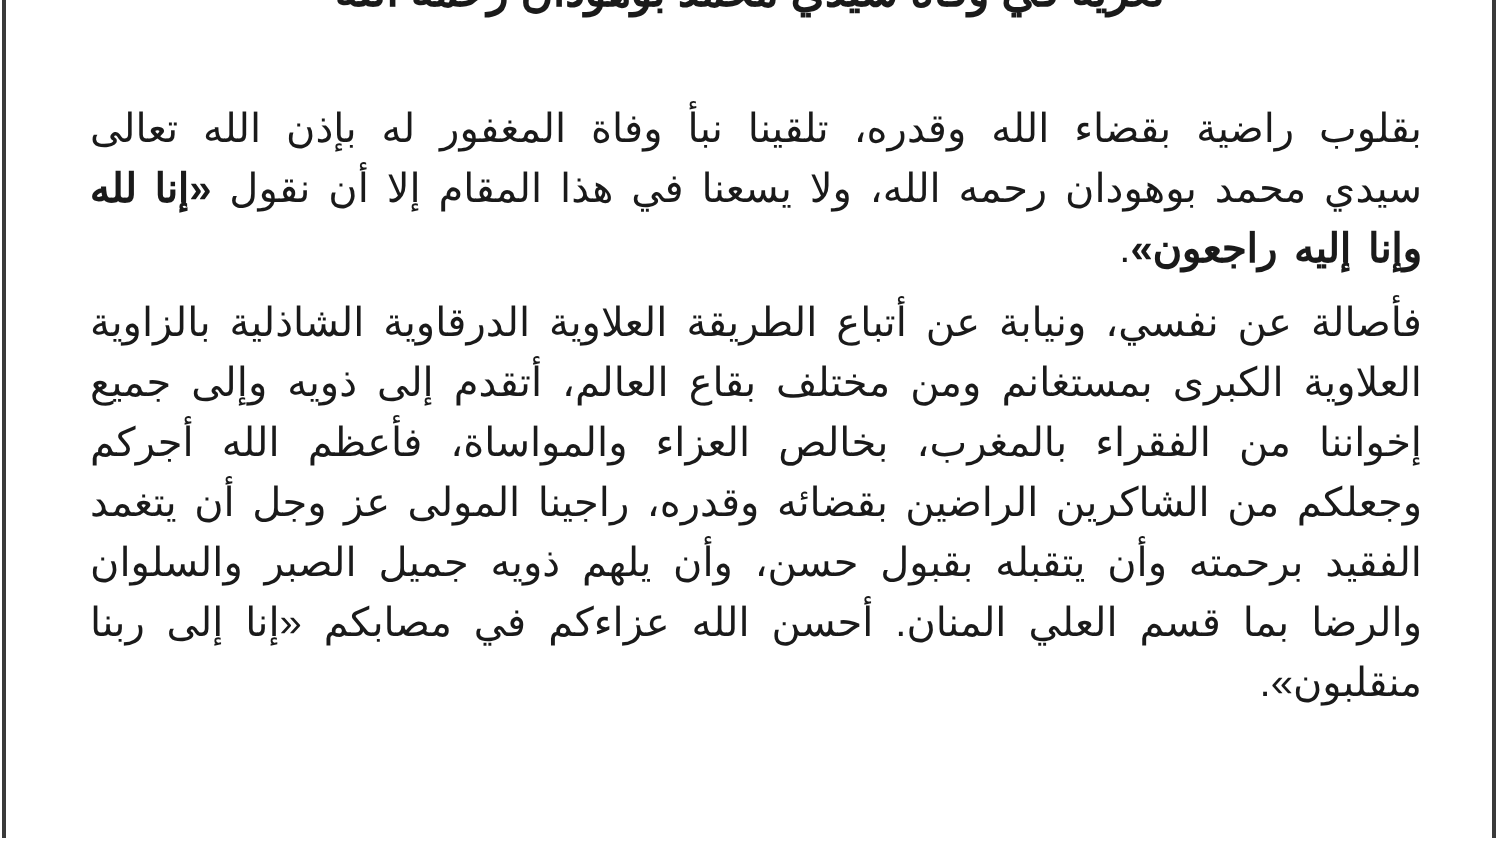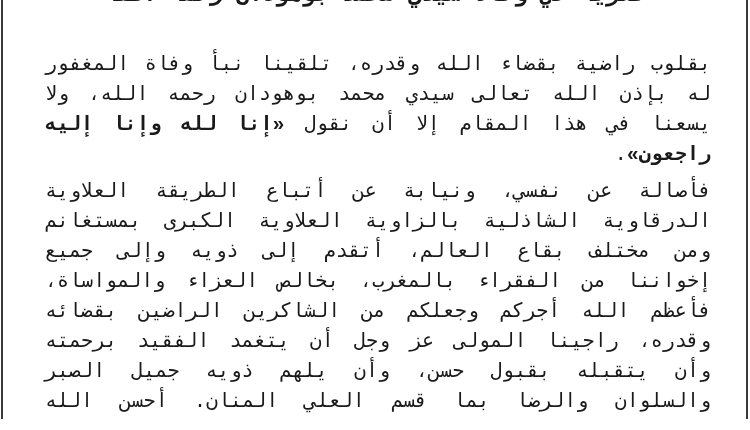--- a/index.html
+++ b/index.html
@@ -6,21 +6,21 @@
     margin: 0;
     padding: 0;
     background: #ffffff;
   }
   .page {
     position: relative;
     width: 750px;
     height: 419px;
     background: #ffffff;
     overflow: hidden;
-    font-family: Liberation Mono, monospace;
+    font-family: Liberation Sans, sans-serif;
   }
   .frame-line {
     position: absolute;
     top: 0;
     bottom: 0;
     width: 2px;
     background: #3a3a3a;
   }
   .frame-left  { left: 1px; }
   .frame-right { right: 2px; }

